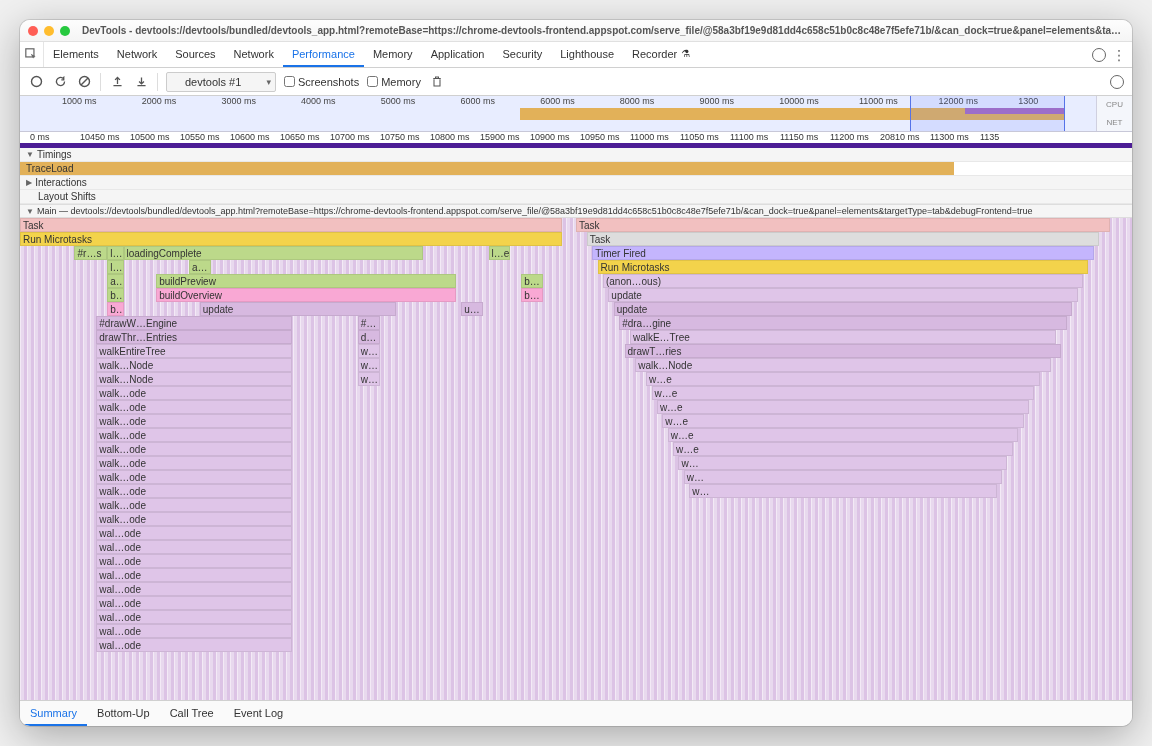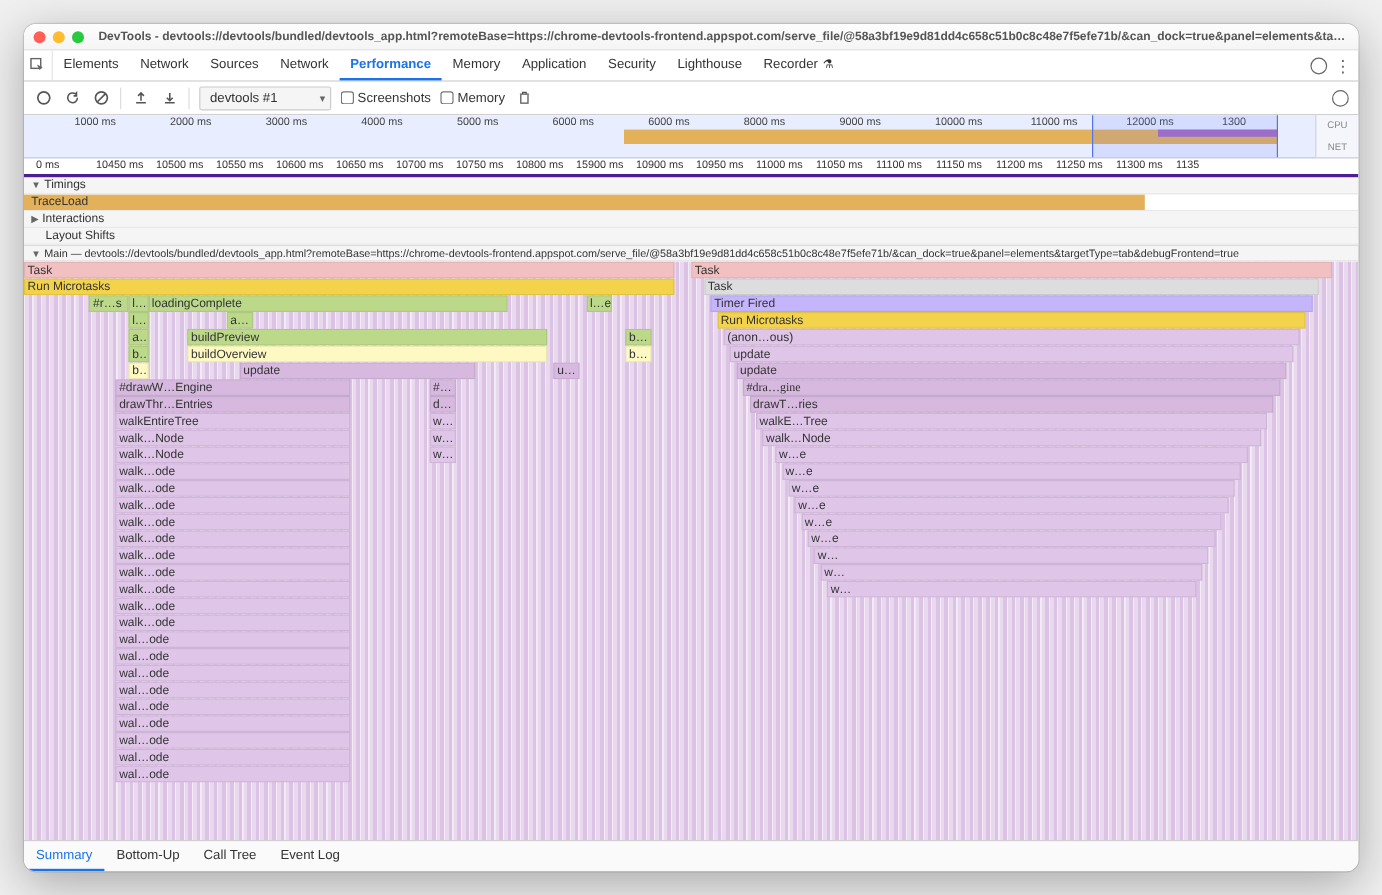--- a/index.html
+++ b/index.html
@@ -5,59 +5,59 @@
 * { margin: 0; padding: 0; box-sizing: border-box; font-family: -apple-system, "Segoe UI", Arial, sans-serif; }
 body { background: #f0f0f0; padding: 20px; }
 .window { width: 1112px; height: 706px; background: #fff; border-radius: 10px; box-shadow: 0 10px 40px rgba(0,0,0,.3), 0 0 0 1px rgba(0,0,0,.12); overflow: hidden; display: flex; flex-direction: column; }
 .titlebar { height: 22px; background: linear-gradient(#fdfdfd,#f5f5f5); border-bottom: 1px solid #e0e0e0; display: flex; align-items: center; padding: 0 8px; gap: 6px; font-size: 10px; color: #555; }
 .dot { width: 10px; height: 10px; border-radius: 50%; }
 .dot.r{background:#ff5f56}.dot.y{background:#ffbd2e}.dot.g{background:#27c93f}
 .titlebar-text { margin-left: 6px; font-weight: 600; white-space: nowrap; overflow: hidden; text-overflow: ellipsis; flex: 1; }
 .tabs { height: 26px; border-bottom: 1px solid #d0d0d0; display: flex; align-items: stretch; font-size: 11px; color: #333; }
 .tabs .insp { width: 24px; display:flex; align-items:center; justify-content:center; color:#666; border-right:1px solid #e5e5e5;}
 .tabs .tab { padding: 0 9px; display:flex; align-items:center; cursor:pointer; border-bottom:2px solid transparent; }
-.tabs .tab.active { color:#1a73e8; border-bottom-color:#1a73e8;font-weight:bold; }
+.tabs .tab.active { color:#1a73e8; border-bottom-color:#1a73e8; }
 .tabs .spacer{flex:1}
 .tabs .right{display:flex;align-items:center;gap:6px;padding-right:6px;color:#666}
 .gear{width:14px;height:14px;border:1.5px solid #666;border-radius:50%;position:relative}
 .kebab{font-size:14px;line-height:1}
 .toolbar { height: 28px; border-bottom: 1px solid #d0d0d0; display:flex; align-items:center; gap:8px; padding:0 8px; font-size:11px; color:#333;}
 .icon-btn{width:16px;height:16px;display:flex;align-items:center;justify-content:center;color:#555;cursor:pointer}
-.select{border:1px solid #ccc;background:#f5f5f5;height:20px;font-size:11px;padding:0 16px 0 8px;position:relative;min-width:110px;display:flex;align-items:center;border-radius:2px}
+.select{border:1px solid #ccc;background:#f5f5f5;height:20px;font-size:11px;padding:0 16px 0 18px;position:relative;min-width:110px;display:flex;align-items:center;border-radius:2px}
 .select::after{content:"▾";position:absolute;right:4px;color:#666;font-size:9px}
 .cb{display:flex;align-items:center;gap:3px;font-size:11px;color:#333}
 .cb input{width:11px;height:11px}
 .overview { height: 36px; background:#e8edff; position:relative; border-bottom:1px solid #c8c8d8; font-size:9px; color:#444;}
 .overview .ticks{position:absolute;top:0;left:0;right:36px;height:12px;display:flex;padding-left:40px}
 .overview .ticks span{flex:1;padding-left:2px}
 .overview .side{position:absolute;right:0;top:0;width:36px;height:100%;background:#f4f6fb;border-left:1px solid #d0d0e0;font-size:8px;color:#888;display:flex;flex-direction:column;justify-content:space-around;align-items:center}
 .overview .act{position:absolute;left:45%;right:6%;top:12px;height:12px;background:#e2b159}
 .overview .act2{position:absolute;left:85%;right:6%;top:12px;height:6px;background:#a66cc0}
 .overview .sel{position:absolute;left:80%;width:14%;top:0;bottom:0;background:rgba(100,130,255,.15);border-left:1px solid #5573e8;border-right:1px solid #5573e8}
-.ruler{height:16px;background:#fff;border-bottom:3px solid #4c1d95;display:flex;font-size:9px;color:#333;overflow:hidden;padding-left:10px}
+.ruler{height:16px;background:#fff;border-bottom:5px solid #4c1d95;display:flex;font-size:9px;color:#333;overflow:hidden;padding-left:10px}
 .ruler span{flex:0 0 50px;white-space:nowrap}
 .tracks{background:#fff;font-size:10px;color:#333;position:relative}
 .row{height:14px;border-bottom:1px solid #e8e8e8;display:flex;align-items:center;padding-left:6px;white-space:nowrap;overflow:hidden}
 .row.hdr{background:#f5f5f5;cursor:pointer}
 .row.hdr .tri{font-size:8px;margin-right:3px;color:#666}
 .row.bar{padding:0;position:relative}
 .bar-orange{background:#e2b159;height:100%;position:absolute}
 .main-hdr{height:14px;font-size:9px;color:#333;display:flex;align-items:center;padding-left:6px;background:#f5f5f5;border-top:1px solid #ddd;border-bottom:1px solid #ddd;white-space:nowrap;overflow:hidden}
 .flame{flex:1;position:relative;background:#fff;overflow:hidden}
 .flame-bg{position:absolute;left:0;right:0;top:0;bottom:0;background:repeating-linear-gradient(90deg,#f3eaf6 0 1px,#e8d9ee 1px 4px,#dcc3e5 4px 7px)}
 .flame-col{position:absolute;top:0;bottom:0}
 .flame-col.left{left:0;width:49%}
 .flame-col.right{left:50%;width:48.5%}
 .frow{height:14px;display:flex;align-items:center;font-size:10px;color:#333;white-space:nowrap;overflow:hidden;margin-bottom:0}
 .fcell{height:14px;overflow:hidden;border:1px solid rgba(0,0,0,.08);padding-left:2px;display:flex;align-items:center}
 .c-red{background:#f2c0c0}
 .c-yellow{background:#f3d34b}
 .c-yellow2{background:#c4b5fd}
 .c-green{background:#bcd98a}
-.c-green2{background:#fef9c3}
+.c-green2{background:#f9a8d4}
 .c-purp{background:#d7b9e0}
 .c-purp2{background:#dfc5e8}
 .c-grey{background:#ddd}
 .bottom-tabs{height:26px;border-top:1px solid #d0d0d0;display:flex;align-items:stretch;font-size:11px;background:#fafafa}
 .bottom-tabs .tab{padding:0 10px;display:flex;align-items:center;cursor:pointer;color:#333;border-bottom:2px solid transparent}
 .bottom-tabs .tab.active{color:#1a73e8;border-bottom-color:#1a73e8}
 svg{display:block}
 </style>
 </head>
 <body>
@@ -174,21 +174,21 @@
       <span>10750 ms</span>
       <span>10800 ms</span>
       <span>15900 ms</span>
       <span>10900 ms</span>
       <span>10950 ms</span>
       <span>11000 ms</span>
       <span>11050 ms</span>
       <span>11100 ms</span>
       <span>11150 ms</span>
       <span>11200 ms</span>
-      <span>11250 ms</span>
+      <span>20810 ms</span>
       <span>11300 ms</span>
       <span>1135</span>
     </div>
 
   <div class="tracks">
     <div class="row hdr">
         <span class="tri">▼</span>
         <span>Timings</span>
       </div>
     <div class="row bar">
@@ -338,27 +338,27 @@
         <div class="frow">
           <div class="fcell c-purp2" style="width: 89%; margin-left: 5%;">(anon…ous)</div>
         </div>
         <div class="frow">
           <div class="fcell c-purp2" style="width: 87%; margin-left: 6%;">update</div>
         </div>
         <div class="frow">
           <div class="fcell c-purp" style="width: 85%; margin-left: 7%;">update</div>
         </div>
         <div class="frow">
-          <div class="fcell c-purp" style="width: 83%; margin-left: 8%; font-family: Liberation Serif, serif;">#dra…gine</div>
+          <div class="fcell c-purp" style="width: 83%; margin-left: 8%;">#dra…gine</div>
+        </div>
+        <div class="frow">
+          <div class="fcell c-purp2" style="width: 79%; margin-left: 10%;">walkE…Tree</div>
         </div>
         <div class="frow">
           <div class="fcell c-purp" style="width: 81%; margin-left: 9%;">drawT…ries</div>
-        </div>
-        <div class="frow">
-          <div class="fcell c-purp2" style="width: 79%; margin-left: 10%;">walkE…Tree</div>
         </div>
         <div class="frow">
           <div class="fcell c-purp2" style="width: 77%; margin-left: 11%;">walk…Node</div>
         </div>
         <div class="frow">
           <div class="fcell c-purp2" style="width: 73%; margin-left: 13%;">w…e</div>
         </div>
         <div class="frow">
           <div class="fcell c-purp2" style="width: 71%; margin-left: 14%;">w…e</div>
         </div>

